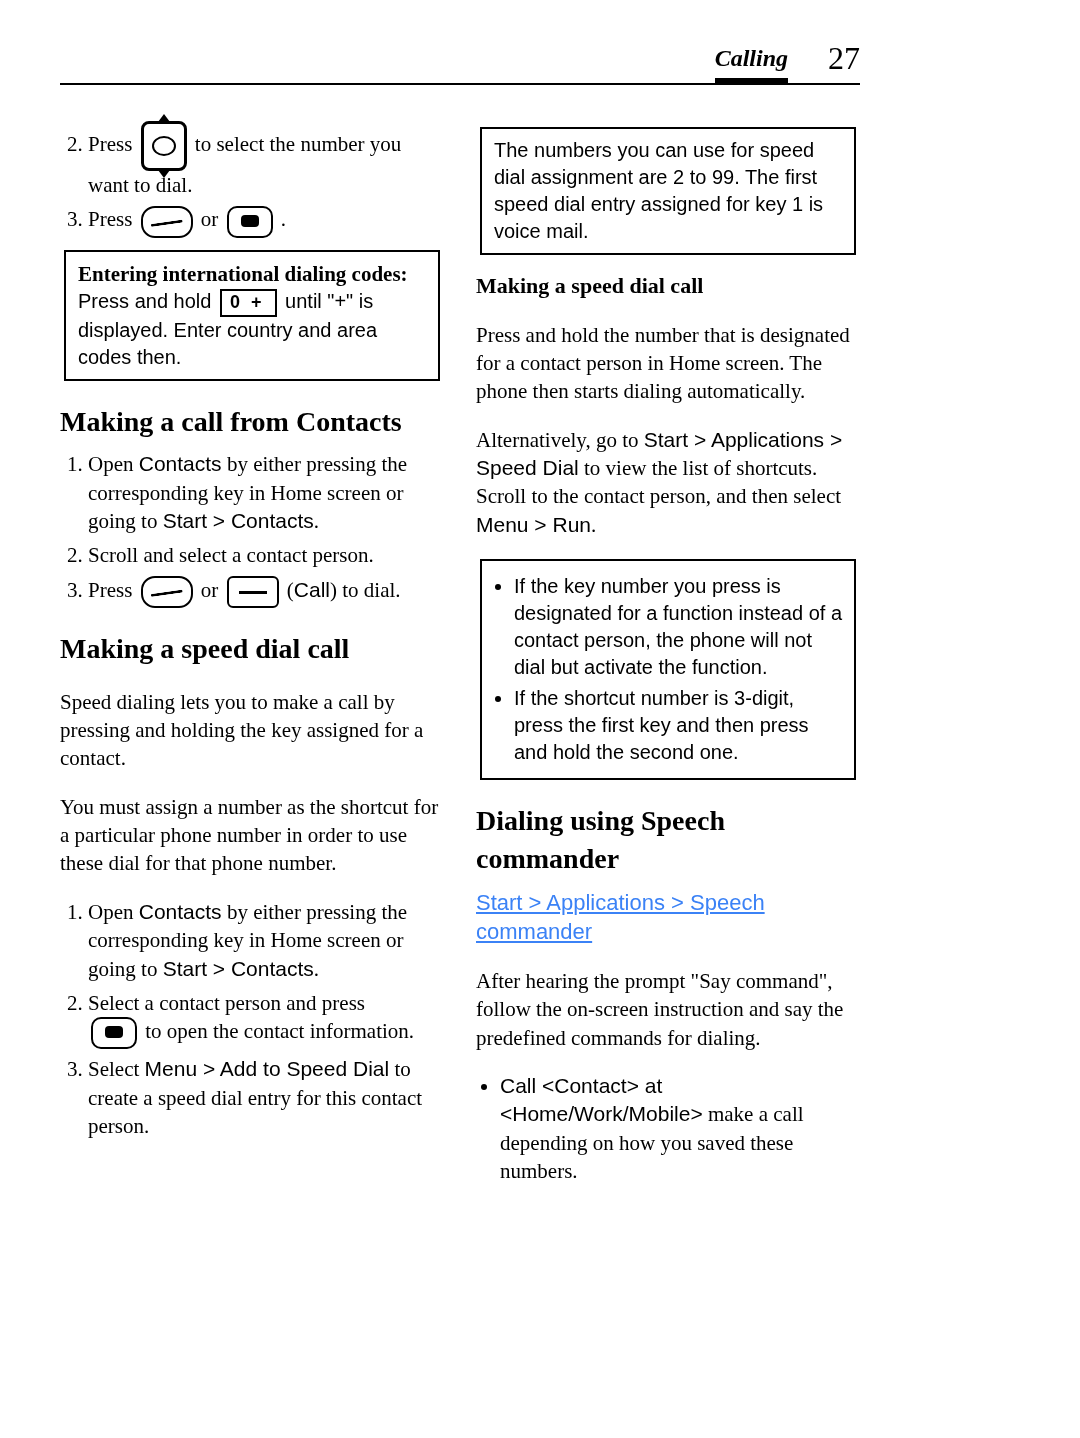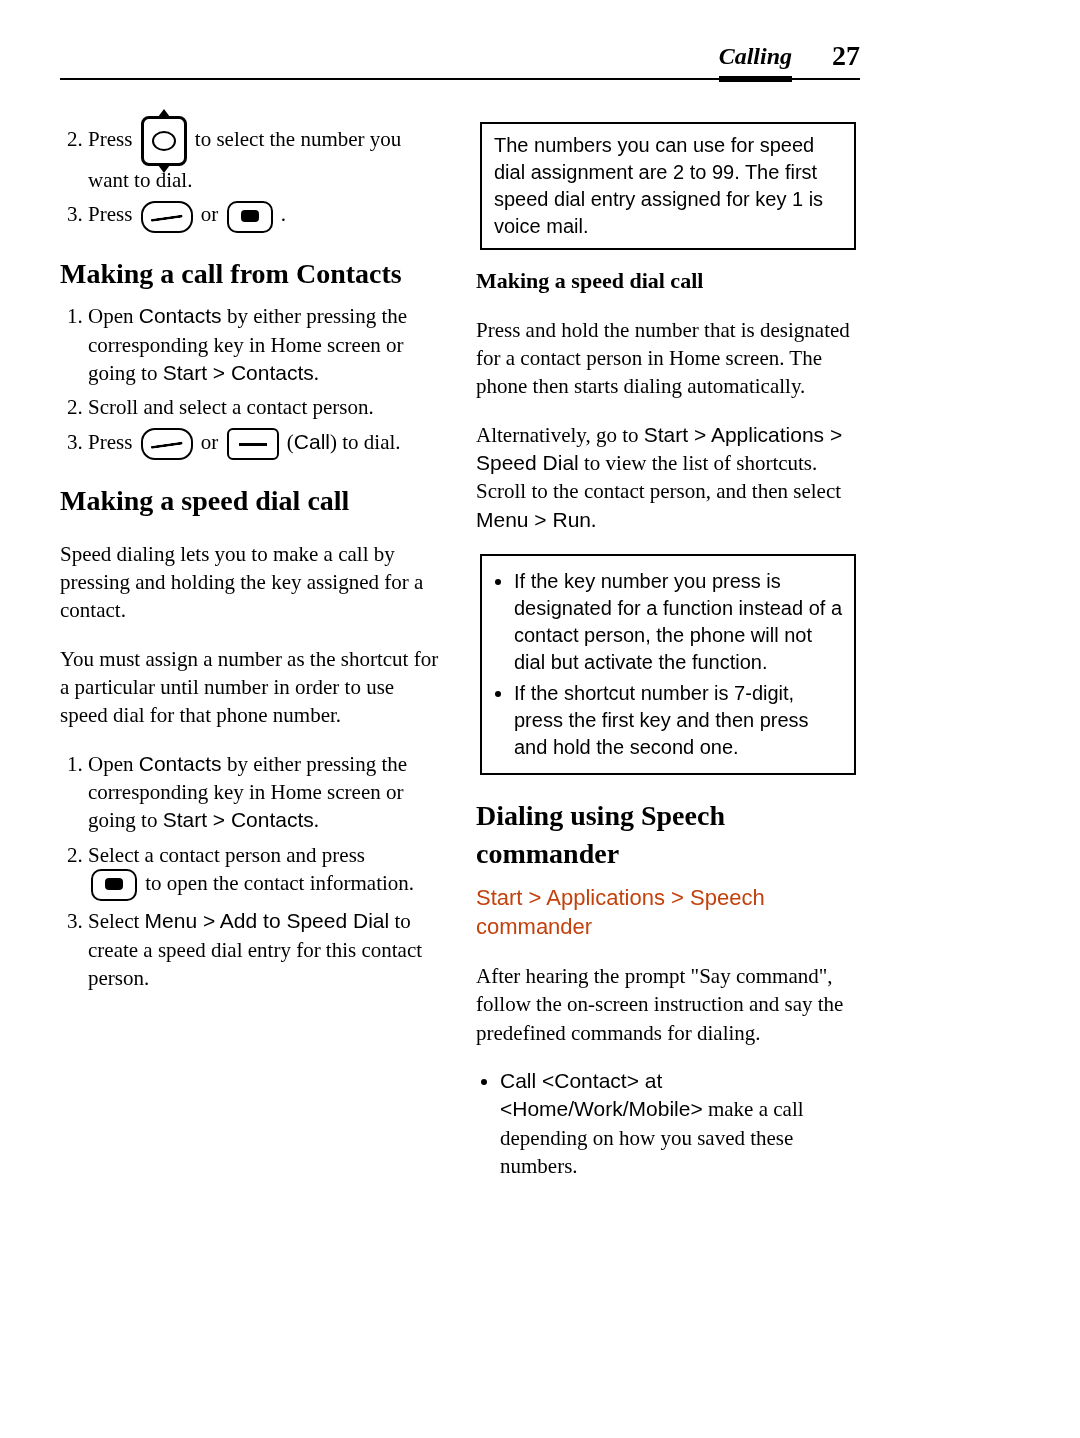--- a/index.html
+++ b/index.html
@@ -33,22 +33,22 @@
   .header .section::after {
     content: "";
     display: block;
     position: absolute;
     left: 0; right: 0;
     bottom: -12px;
     height: 6px;
     background: #000;
   }
   .header .pagenum {
-    font-weight: bold;
-    font-size: 28px;
+    font-weight: normal;
+    font-size: 32px;
   }
   .columns {
     display: flex;
     gap: 32px;
   }
   .col {
     flex: 1 1 50%;
     font-size: 21px;
     line-height: 1.35;
   }
@@ -181,23 +181,24 @@
     font-weight: bold;
     vertical-align: middle;
     height: 24px;
     line-height: 22px;
     margin: 0 3px;
     letter-spacing: 3px;
     font-size: 18px;
   }
   .pathline {
     font-family: Arial, Helvetica, sans-serif;
-    color: #c2410c;
+    color: #3b82f6;
     font-size: 22px;
     margin: 8px 0 10px 0;
+    text-decoration: underline;
   }
   .cmd-ul {
     margin: 8px 0;
     padding-left: 24px;
   }
   .cmd-ul li {
     margin: 6px 0;
   }
 </style>
 </head>
@@ -224,39 +225,45 @@
         </li>
         <li>
           <span>Press </span>
           <span class="key-oval key-call"></span>
           <span> or </span>
           <span class="key-oval key-center"></span>
           <span> .</span>
         </li>
       </ol>
 
+      <div class="note">
+        <div class="note-title">Entering international dialing codes:</div>
+        <span>Press and hold </span>
+        <span class="key-0">0 +</span>
+        <span> until "+" is displayed. Enter country and area codes then.</span>
+      </div>
 
       <h2>Making a call from Contacts</h2>
       <ol class="ol">
         <li>
           <span>Open </span><span class="ui-text">Contacts</span><span> by either pressing the corresponding key in Home screen or going to </span><span class="ui-text">Start &gt; Contacts</span><span>.</span>
         </li>
         <li>Scroll and select a contact person.</li>
         <li>
           <span>Press </span>
           <span class="key-oval key-call"></span>
           <span> or </span>
           <span class="key-oval key-end"></span>
           <span> (</span><span class="ui-text">Call</span><span>) to dial.</span>
         </li>
       </ol>
 
       <h2>Making a speed dial call</h2>
       <p>Speed dialing lets you to make a call by pressing and holding the key assigned for a contact.</p>
-      <p>You must assign a number as the shortcut for a particular until number in order to use speed dial for that phone number.</p>
+      <p>You must assign a number as the shortcut for a particular phone number in order to use these dial for that phone number.</p>
 
       <ol class="ol">
         <li>
           <span>Open </span><span class="ui-text">Contacts</span><span> by either pressing the corresponding key in Home screen or going to </span><span class="ui-text">Start &gt; Contacts</span><span>.</span>
         </li>
         <li>
           <span>Select a contact person and press </span><br>
           <span class="key-oval key-center"></span>
           <span> to open the contact information.</span>
         </li>
@@ -276,21 +283,21 @@
 
       <h3>Making a speed dial call</h3>
       <p>Press and hold the number that is designated for a contact person in Home screen. The phone then starts dialing automatically.</p>
       <p>
         <span>Alternatively, go to </span><span class="ui-text">Start &gt; Applications &gt; Speed Dial</span><span> to view the list of shortcuts. Scroll to the contact person, and then select </span><span class="ui-text">Menu &gt; Run</span><span>.</span>
       </p>
 
       <div class="note">
         <ul>
           <li>If the key number you press is designated for a function instead of a contact person, the phone will not dial but activate the function.</li>
-          <li>If the shortcut number is 7-digit, press the first key and then press and hold the second one.</li>
+          <li>If the shortcut number is 3-digit, press the first key and then press and hold the second one.</li>
         </ul>
       </div>
 
       <h2>Dialing using Speech commander</h2>
       <div class="pathline">Start &gt; Applications &gt; Speech commander</div>
       <p>After hearing the prompt "Say command", follow the on-screen instruction and say the predefined commands for dialing.</p>
       <ul class="cmd-ul">
         <li>
           <span class="ui-text">Call &lt;Contact&gt; at &lt;Home/Work/Mobile&gt;</span><span> make a call depending on how you saved these numbers.</span>
         </li>

